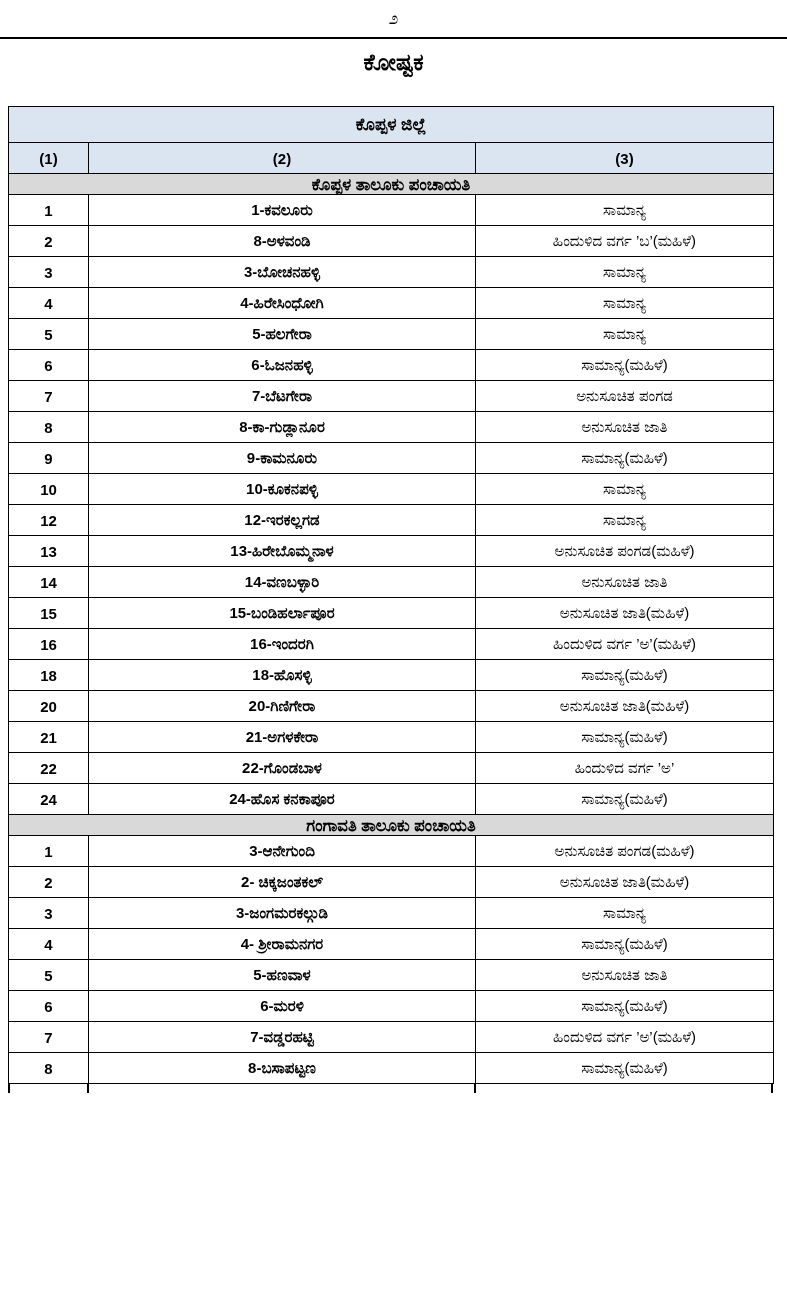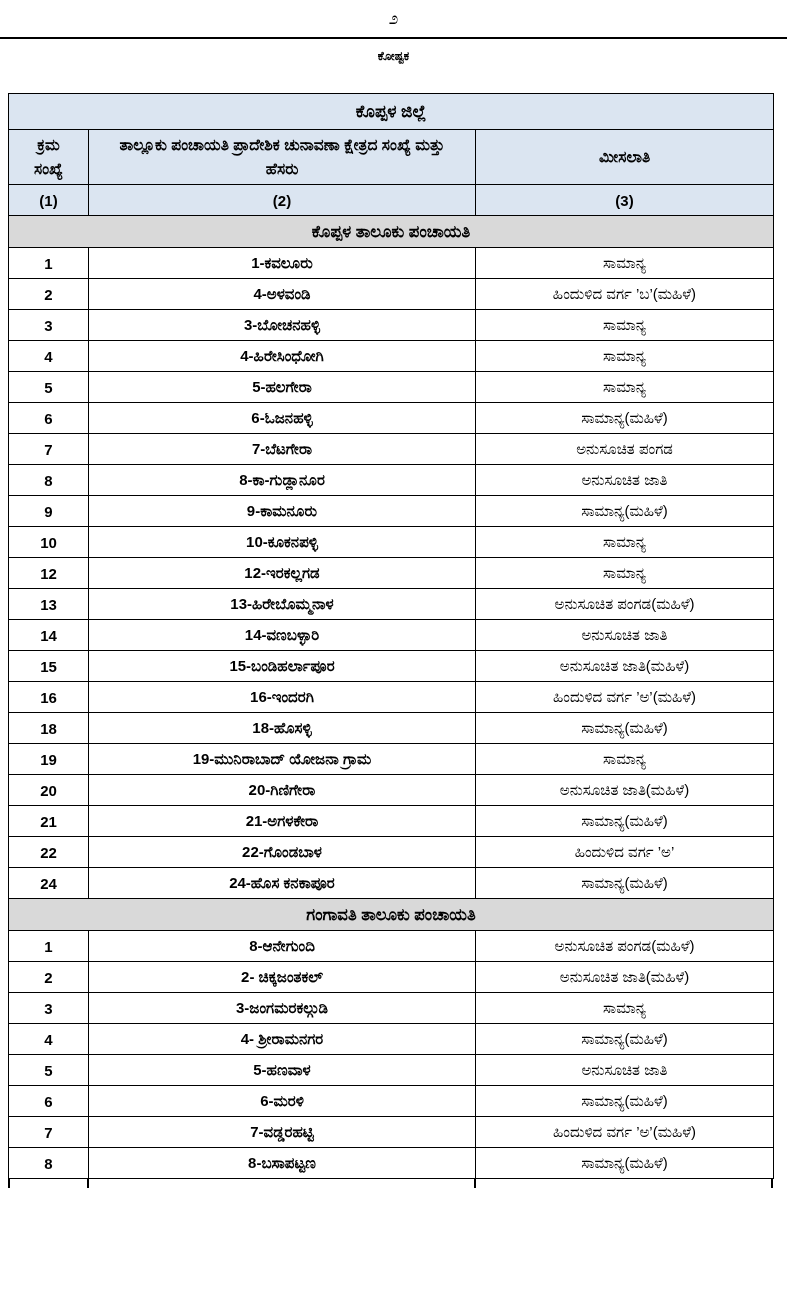--- a/index.html
+++ b/index.html
@@ -15,21 +15,21 @@
     position:relative;overflow:hidden;
   }
   .page-number{
     text-align:center;padding-top:8px;font-size:17px;line-height:22px;
   }
   .top-rule{
     border:none;border-top:2px solid var(--border-color);
     margin:7px 0 0 0;width:787px;
   }
   .doc-title{
-    text-align:center;font-weight:bold;font-size:12px;margin-top:10px;
+    text-align:center;font-weight:bold;font-size:23px;margin-top:10px;
   }
   table.main{
     border-collapse:collapse;table-layout:fixed;
     width:765px;margin:30px 0 0 8px;
   }
   table.main th, table.main td{
     border:1.5px solid var(--border-color);
     padding:0;overflow:hidden;
   }
   col.c-sl{width:80px;}
@@ -42,21 +42,21 @@
   tr.col-header-row th{
     background:var(--header-blue);height:55px;
     font-size:15.5px;font-weight:bold;text-align:center;
     line-height:1.55;padding:0 14px;
   }
   tr.col-index-row th{
     background:var(--header-blue);height:31px;
     font-size:15px;font-weight:bold;text-align:center;
   }
   tr.section-row td{
-    background:var(--section-gray);height:32px;
+    background:var(--section-gray);height:21px;
     font-size:16.5px;font-weight:bold;text-align:center;white-space:nowrap;
   }
   tr.data-row td{
     height:31px;font-size:15px;white-space:nowrap;background:#fff;
   }
   td.sl{text-align:center;font-weight:bold;}
   td.name{text-align:center;padding-left:10px;font-weight:bold;}
   td.res{text-align:center;}
   .stub-container{
     position:relative;height:10px;width:787px;
@@ -84,45 +84,40 @@
   <table class="main">
     <colgroup>
       <col class="c-sl">
         <col class="c-name">
         <col class="c-res">
     </colgroup>
     <thead>
       <tr class="district-row">
         <th colspan="3">ಕೊಪ್ಪಳ ಜಿಲ್ಲೆ</th>
       </tr>
-      <tr class="col-header-row">
-        <th>ಕ್ರಮ ಸಂಖ್ಯೆ</th>
-        <th>ತಾಲ್ಲೂಕು ಪಂಚಾಯತಿ ಪ್ರಾದೇಶಿಕ ಚುನಾವಣಾ ಕ್ಷೇತ್ರದ ಸಂಖ್ಯೆ ಮತ್ತು ಹೆಸರು</th>
-        <th>ಮೀಸಲಾತಿ</th>
-      </tr>
       <tr class="col-index-row">
         <th>(1)</th>
         <th>(2)</th>
         <th>(3)</th>
       </tr>
     </thead>
     <tbody id="table-body">
   <tr class="section-row">
     <td colspan="3" class="section-title">ಕೊಪ್ಪಳ ತಾಲೂಕು ಪಂಚಾಯತಿ</td>
   </tr>
 
   <tr class="data-row">
     <td class="sl">1</td>
     <td class="name">1-ಕವಲೂರು</td>
     <td class="res">ಸಾಮಾನ್ಯ</td>
   </tr>
 
   <tr class="data-row">
     <td class="sl">2</td>
-    <td class="name">4-ಅಳವಂಡಿ</td>
+    <td class="name">8-ಅಳವಂಡಿ</td>
     <td class="res">ಹಿಂದುಳಿದ ವರ್ಗ ’ಬ’(ಮಹಿಳೆ)</td>
   </tr>
 
   <tr class="data-row">
     <td class="sl">3</td>
     <td class="name">3-ಬೋಚನಹಳ್ಳಿ</td>
     <td class="res">ಸಾಮಾನ್ಯ</td>
   </tr>
 
   <tr class="data-row">
@@ -198,25 +193,20 @@
     <td class="res">ಹಿಂದುಳಿದ ವರ್ಗ ’ಅ’(ಮಹಿಳೆ)</td>
   </tr>
 
 
   <tr class="data-row">
     <td class="sl">18</td>
     <td class="name">18-ಹೊಸಳ್ಳಿ</td>
     <td class="res">ಸಾಮಾನ್ಯ(ಮಹಿಳೆ)</td>
   </tr>
 
-  <tr class="data-row">
-    <td class="sl">19</td>
-    <td class="name">19-ಮುನಿರಾಬಾದ್ ಯೋಜನಾ ಗ್ರಾಮ</td>
-    <td class="res">ಸಾಮಾನ್ಯ</td>
-  </tr>
 
   <tr class="data-row">
     <td class="sl">20</td>
     <td class="name">20-ಗಿಣಿಗೇರಾ</td>
     <td class="res">ಅನುಸೂಚಿತ ಜಾತಿ(ಮಹಿಳೆ)</td>
   </tr>
 
   <tr class="data-row">
     <td class="sl">21</td>
     <td class="name">21-ಅಗಳಕೇರಾ</td>
@@ -235,21 +225,21 @@
     <td class="name">24-ಹೊಸ ಕನಕಾಪೂರ</td>
     <td class="res">ಸಾಮಾನ್ಯ(ಮಹಿಳೆ)</td>
   </tr>
 
   <tr class="section-row">
     <td colspan="3" class="section-title">ಗಂಗಾವತಿ ತಾಲೂಕು ಪಂಚಾಯತಿ</td>
   </tr>
 
   <tr class="data-row">
     <td class="sl">1</td>
-    <td class="name">8-ಆನೇಗುಂದಿ</td>
+    <td class="name">3-ಆನೇಗುಂದಿ</td>
     <td class="res">ಅನುಸೂಚಿತ ಪಂಗಡ(ಮಹಿಳೆ)</td>
   </tr>
 
   <tr class="data-row">
     <td class="sl">2</td>
     <td class="name">2- ಚಿಕ್ಕಜಂತಕಲ್</td>
     <td class="res">ಅನುಸೂಚಿತ ಜಾತಿ(ಮಹಿಳೆ)</td>
   </tr>
 
   <tr class="data-row">

